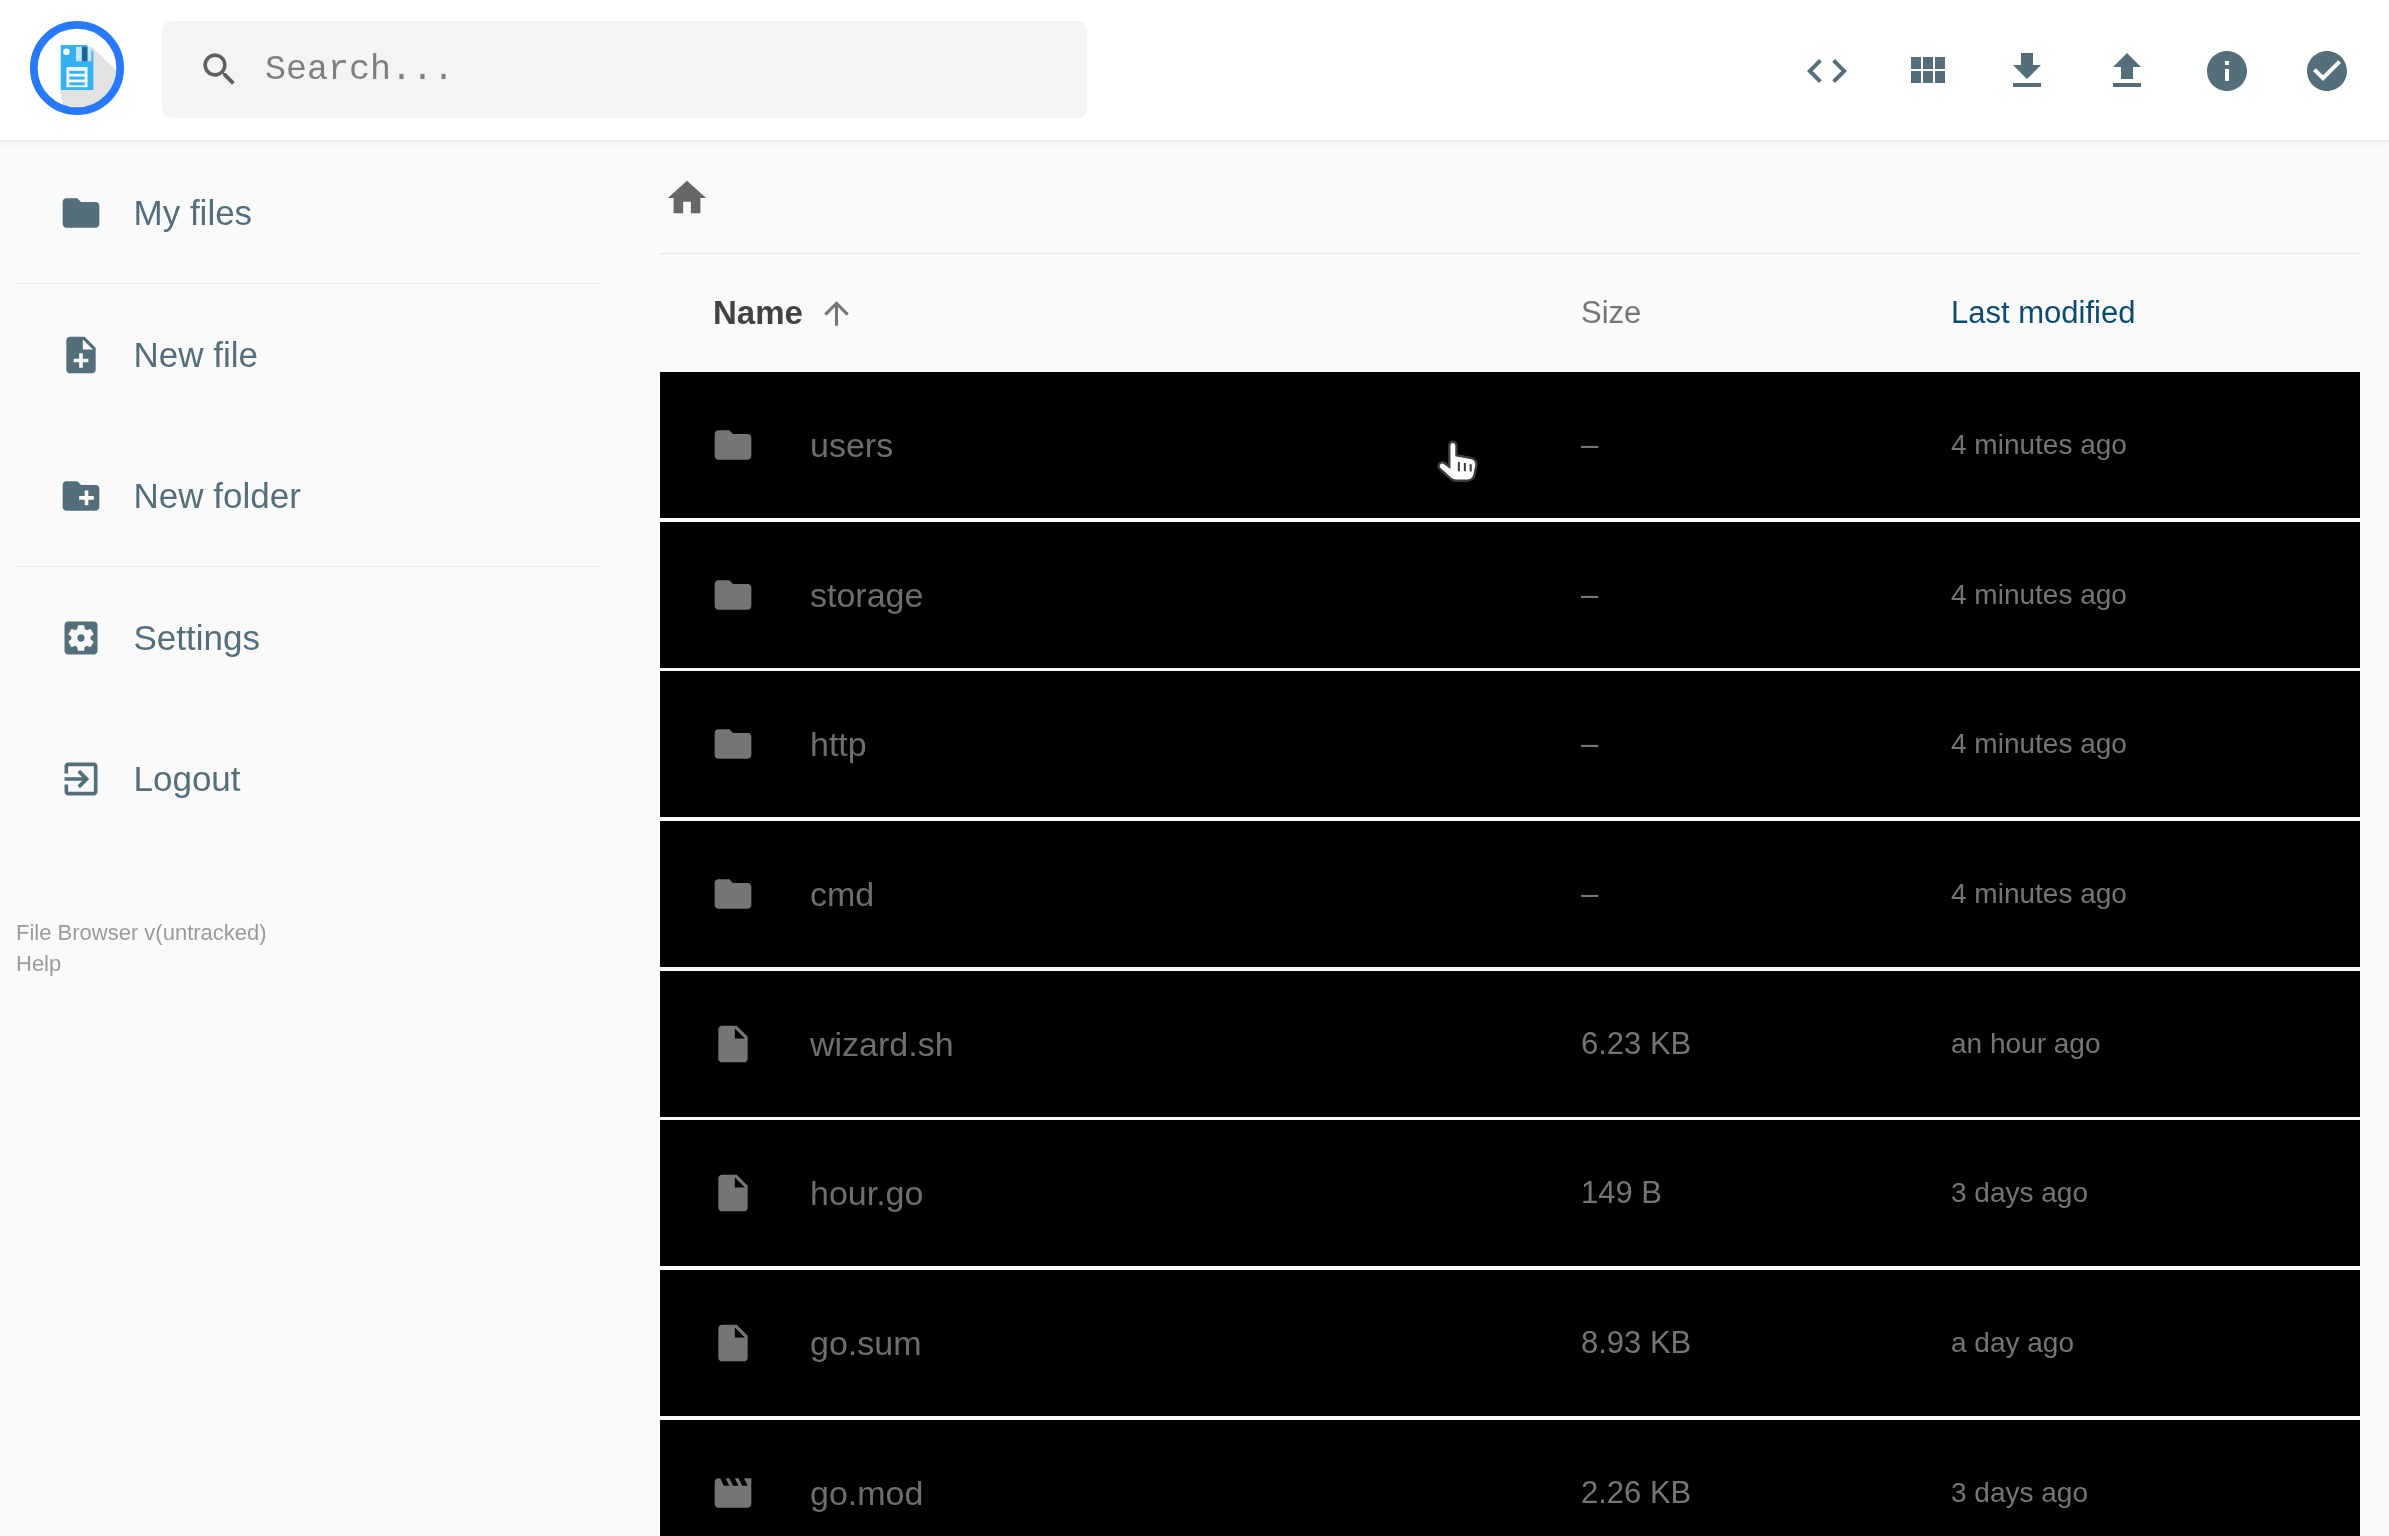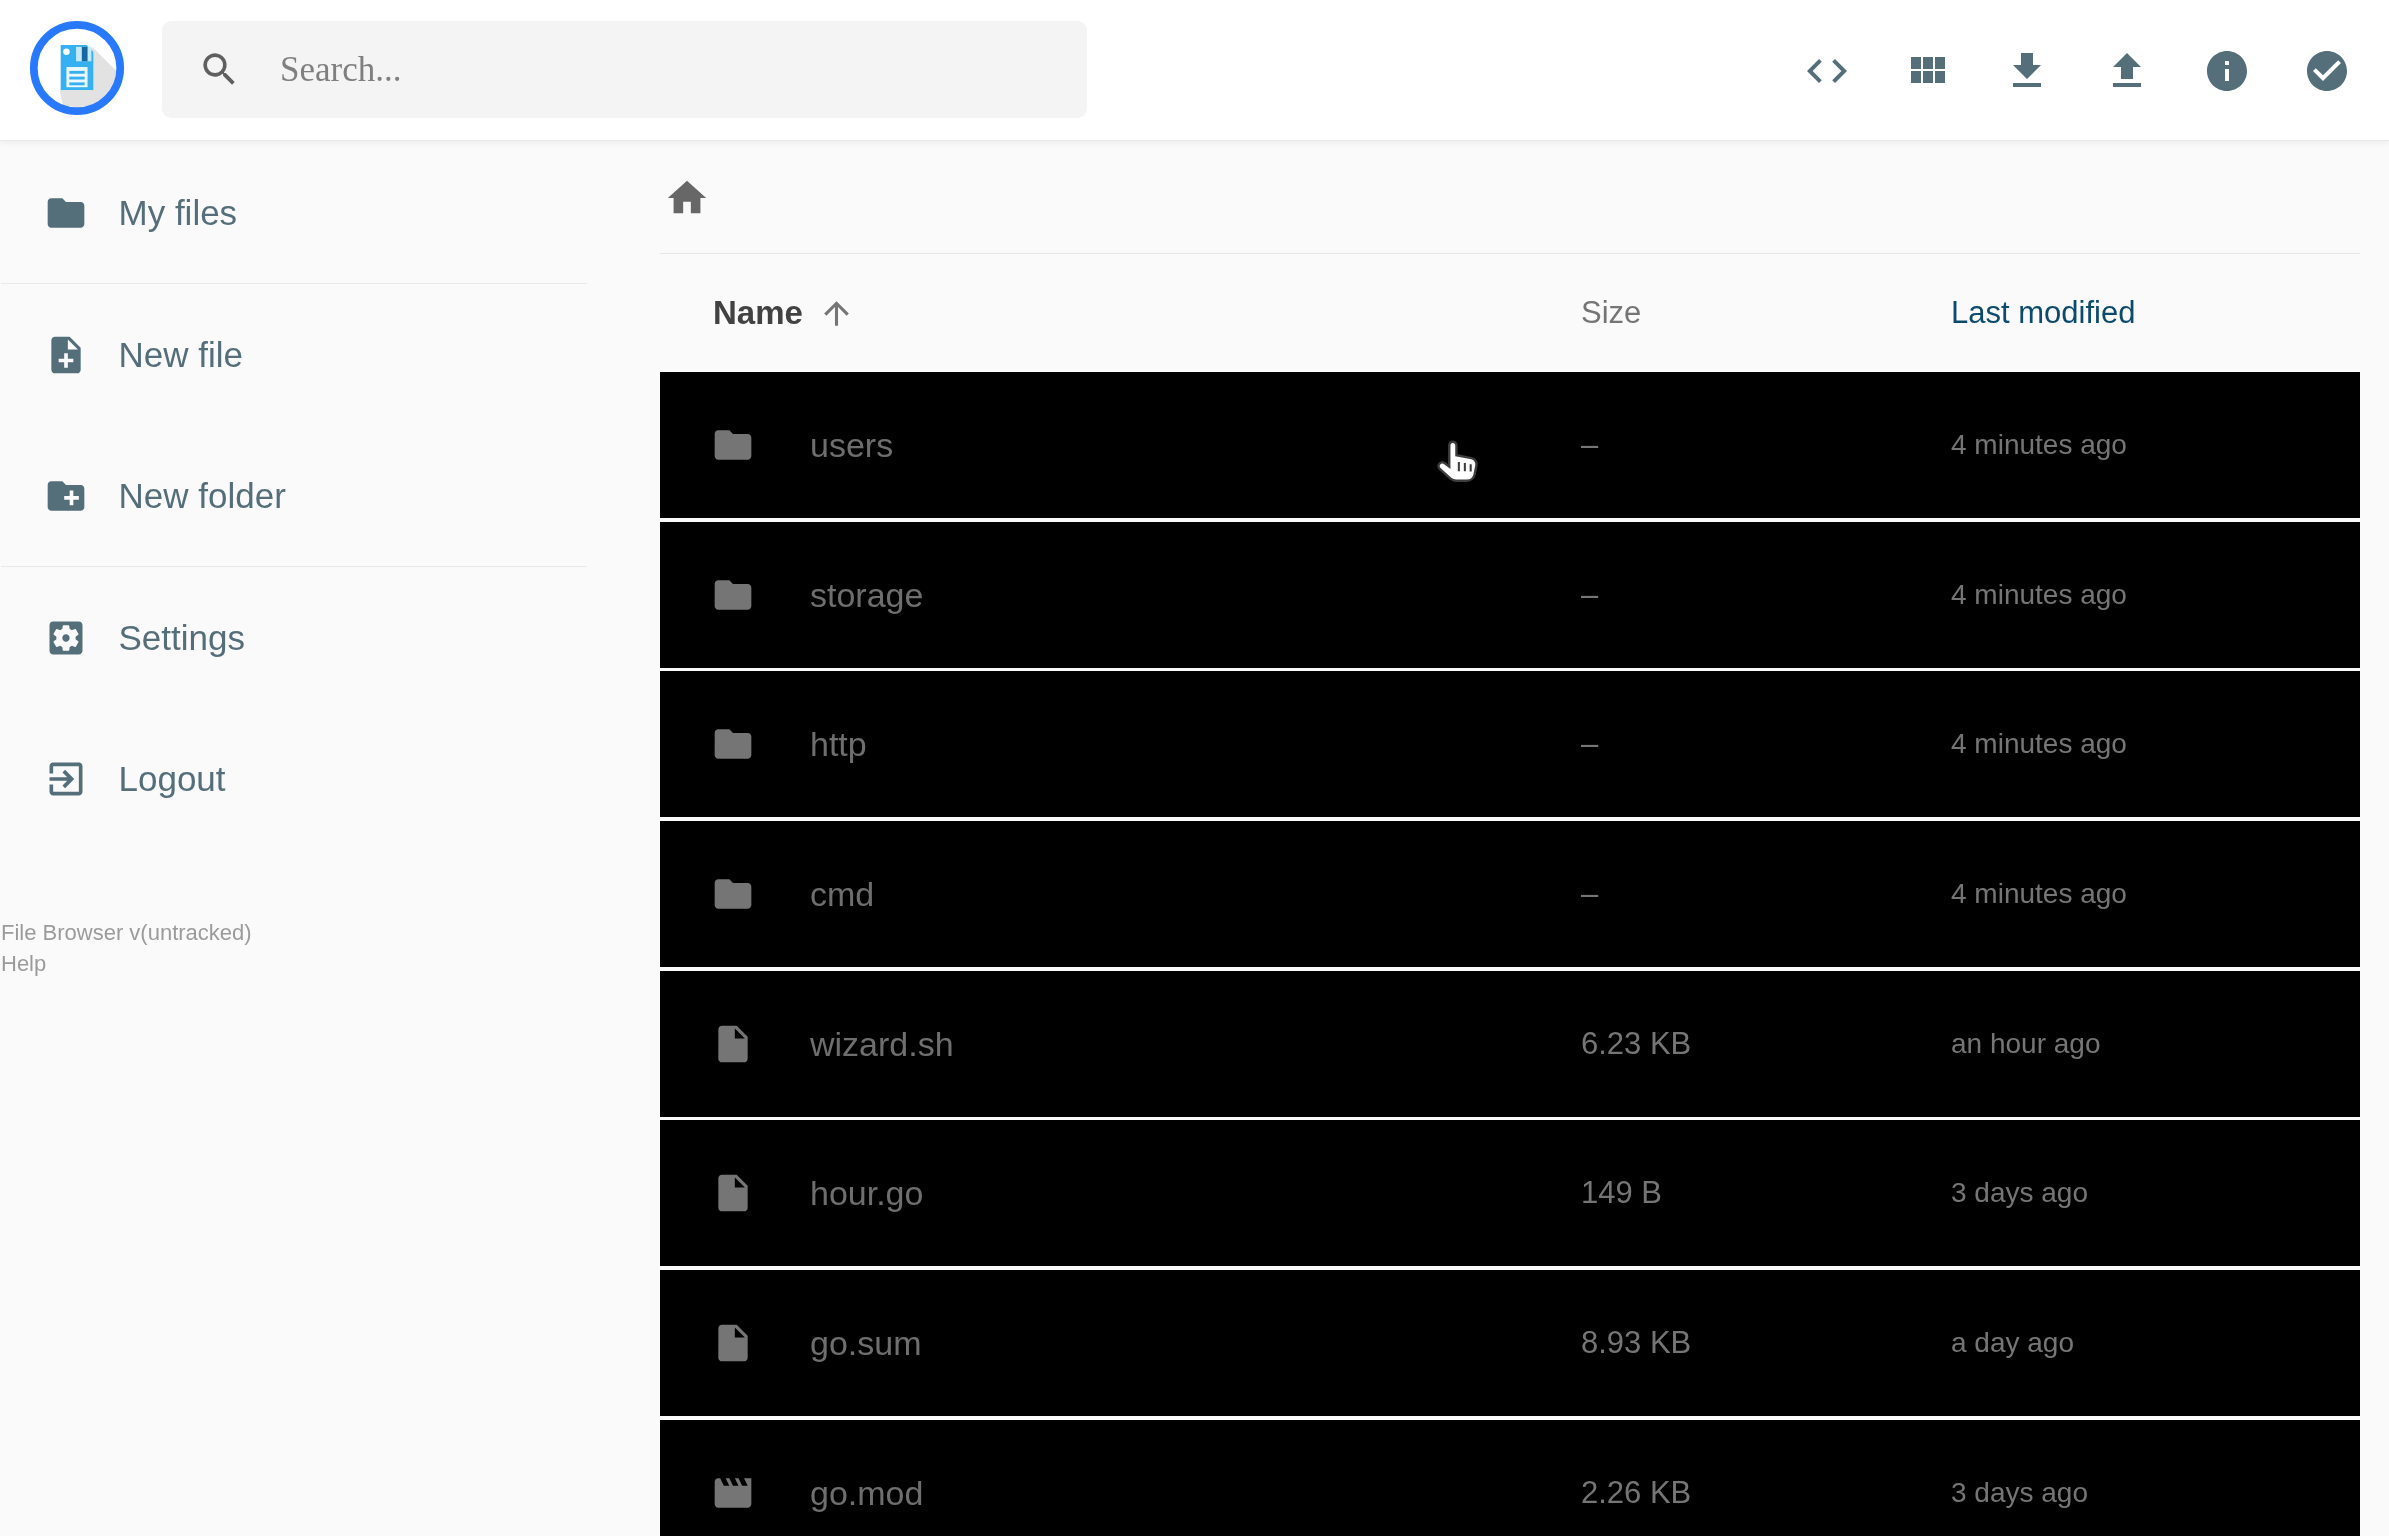--- a/index.html
+++ b/index.html
@@ -20,32 +20,32 @@
   }
   .logo { position: absolute; left: 29px; top: 20.4px; width: 96px; height: 96px; cursor: pointer; }
   .search-bar {
     position: absolute; left: 162px; top: 21px; width: 925px; height: 97px;
     background: #f4f4f4; border-radius: 9.3px;
     display: flex; align-items: center;
   }
   .search-bar svg { width: 43px; height: 43px; margin-left: 36px; fill: #5f5f5f; flex: 0 0 auto; }
   .search-input {
     border: none; outline: none; background: transparent;
-    font-family: Liberation Serif, serif;
-    font-size: 35px; color: #555; margin-left: 39px; width: 759px;
+    font-family: Liberation Mono, monospace;
+    font-size: 35px; color: #555; margin-left: 24px; width: 759px;
   }
   .search-input::placeholder { color: #7f7f7f; opacity: 1; }
   .header-actions {
     position: absolute; right: 38px; top: 0; height: 141px;
     display: flex; align-items: center; gap: 52px;
   }
   .action-btn { width: 48px; height: 48px; border: none; background: transparent; padding: 0; cursor: pointer; }
   .action-btn svg { width: 48px; height: 48px; fill: #546e7a; display: block; }
   
-  .sidebar { position: absolute; left: 1px; top: 142px; width: 586px; }
+  .sidebar { position: absolute; left: 16px; top: 142px; width: 586px; }
   .side-item {
     height: 141px; width: 100%;
     display: flex; align-items: center;
     padding-left: 43px; gap: 30.5px;
     background: transparent; border: none; cursor: pointer;
     font-family: "Liberation Sans", sans-serif;
     font-size: 35px; color: #546e7a; text-align: left;
   }
   .side-item svg { width: 44px; height: 44px; fill: #546e7a; flex: 0 0 auto; }
   .side-divider { border: none; border-top: 1.9px solid #e9e9e9; }

